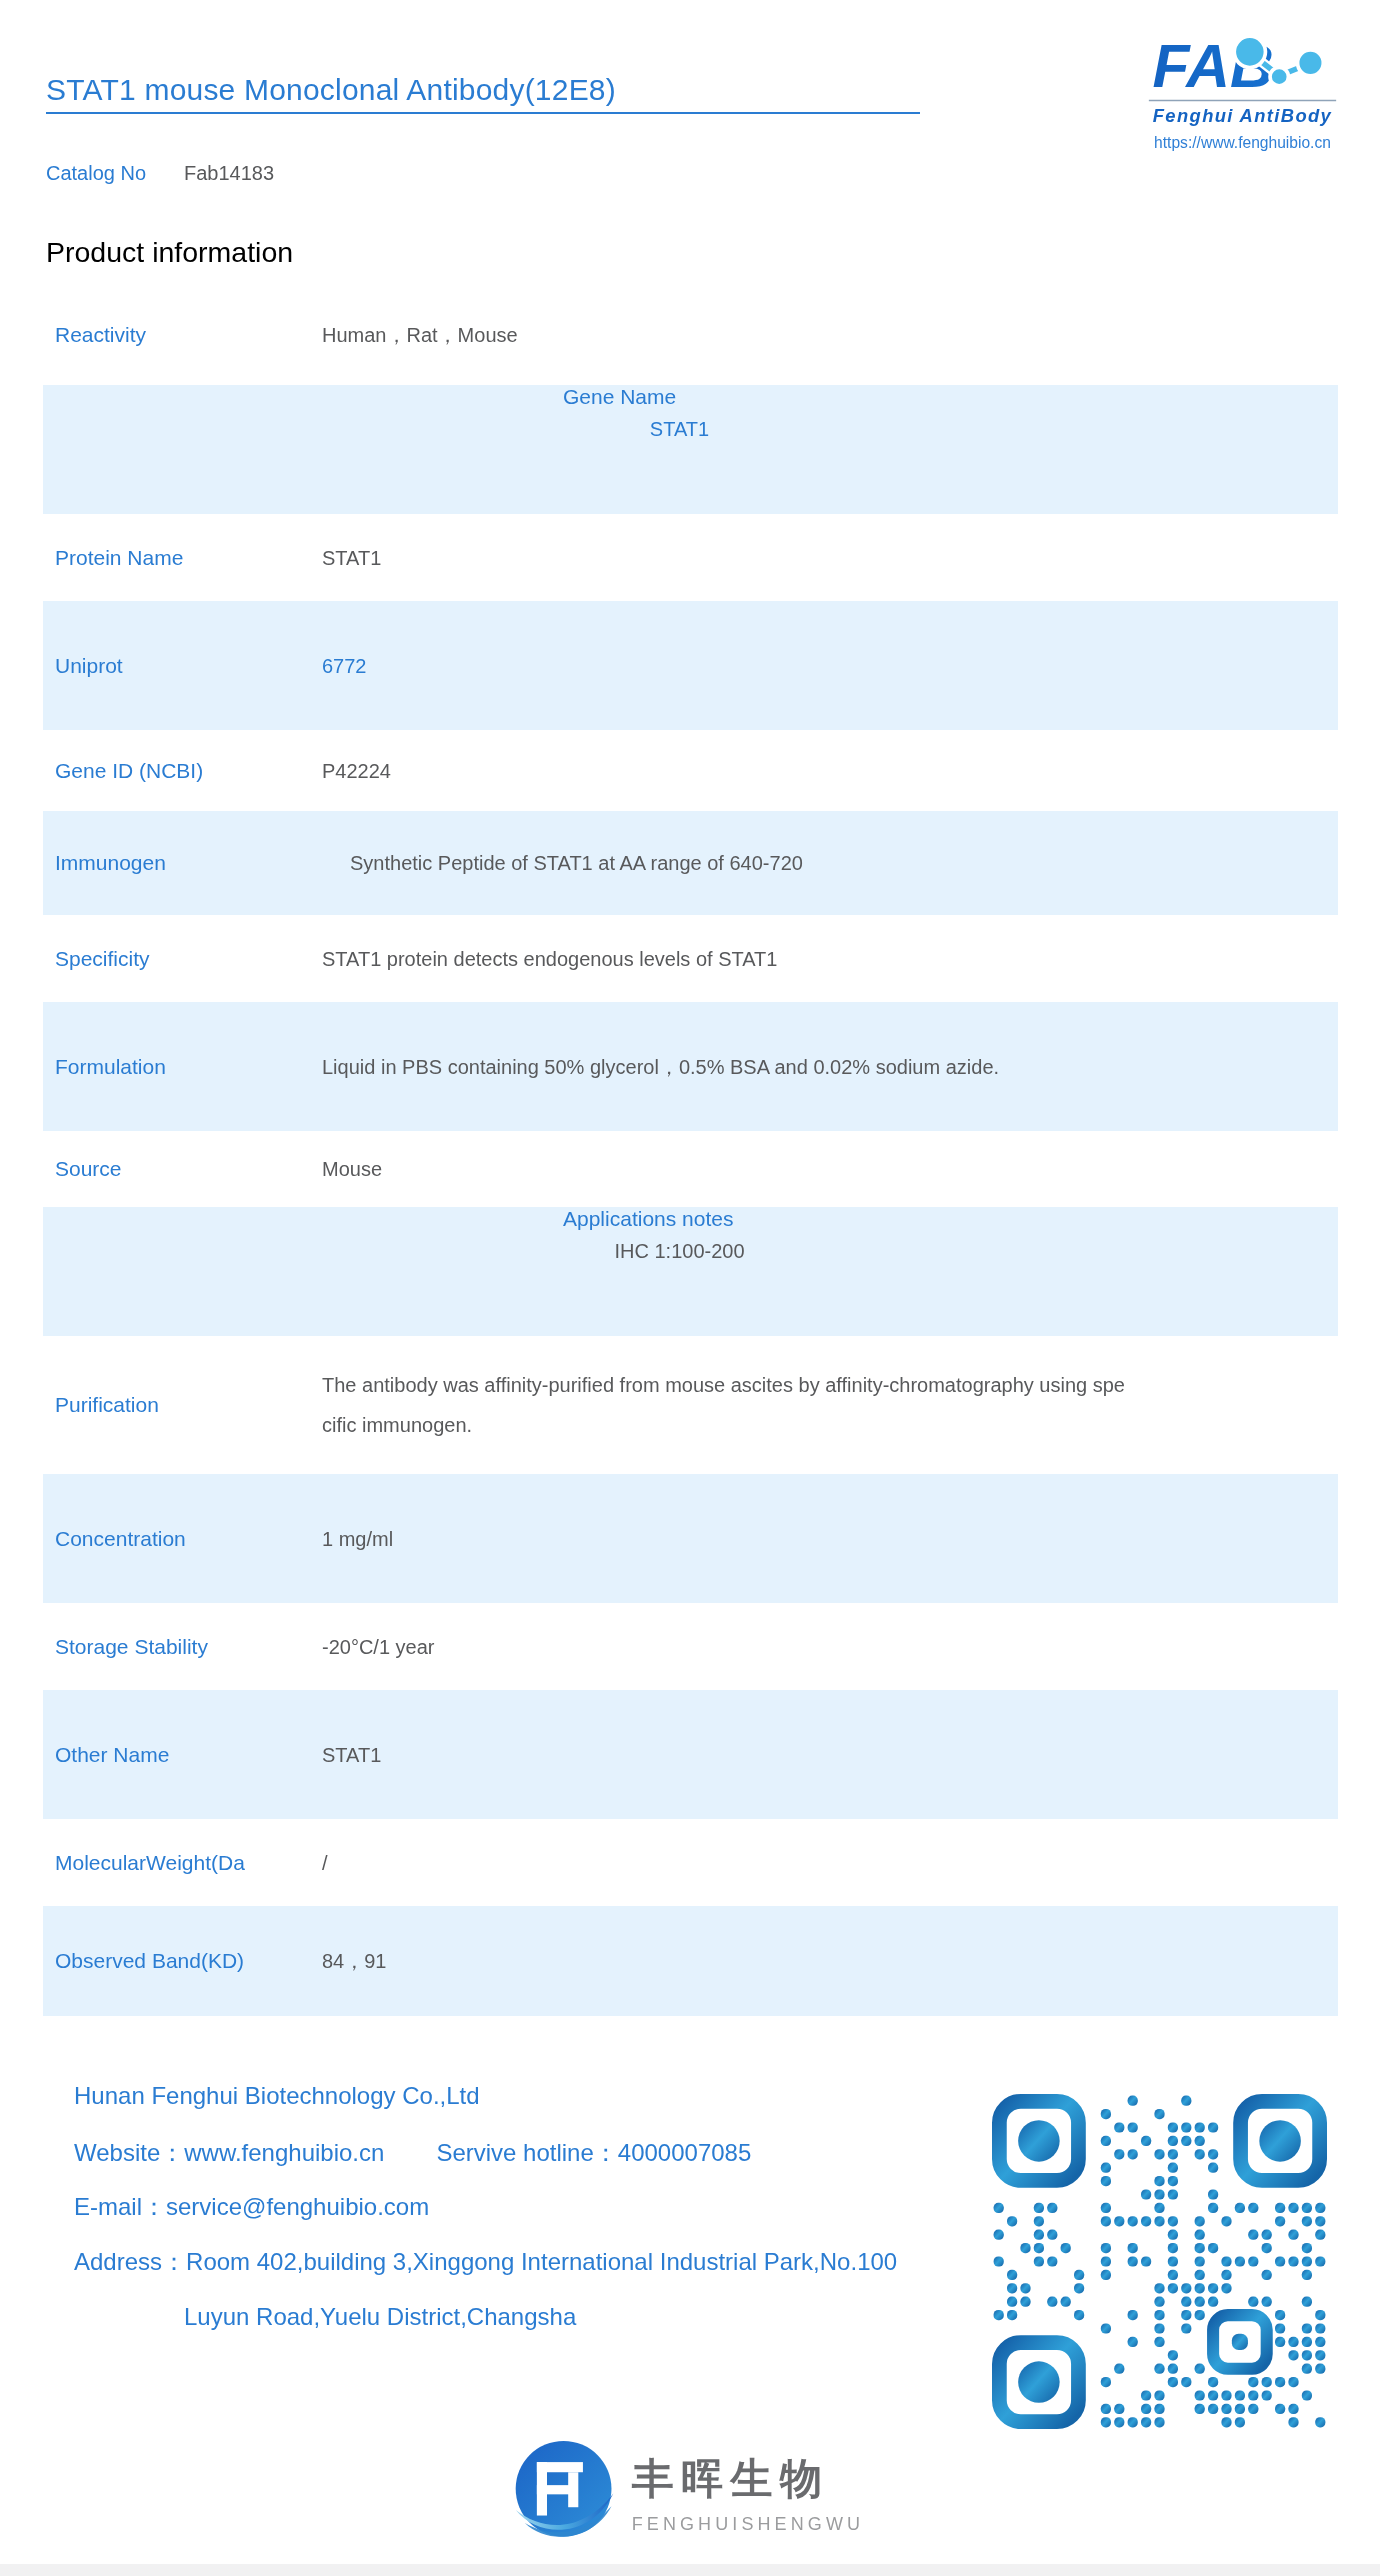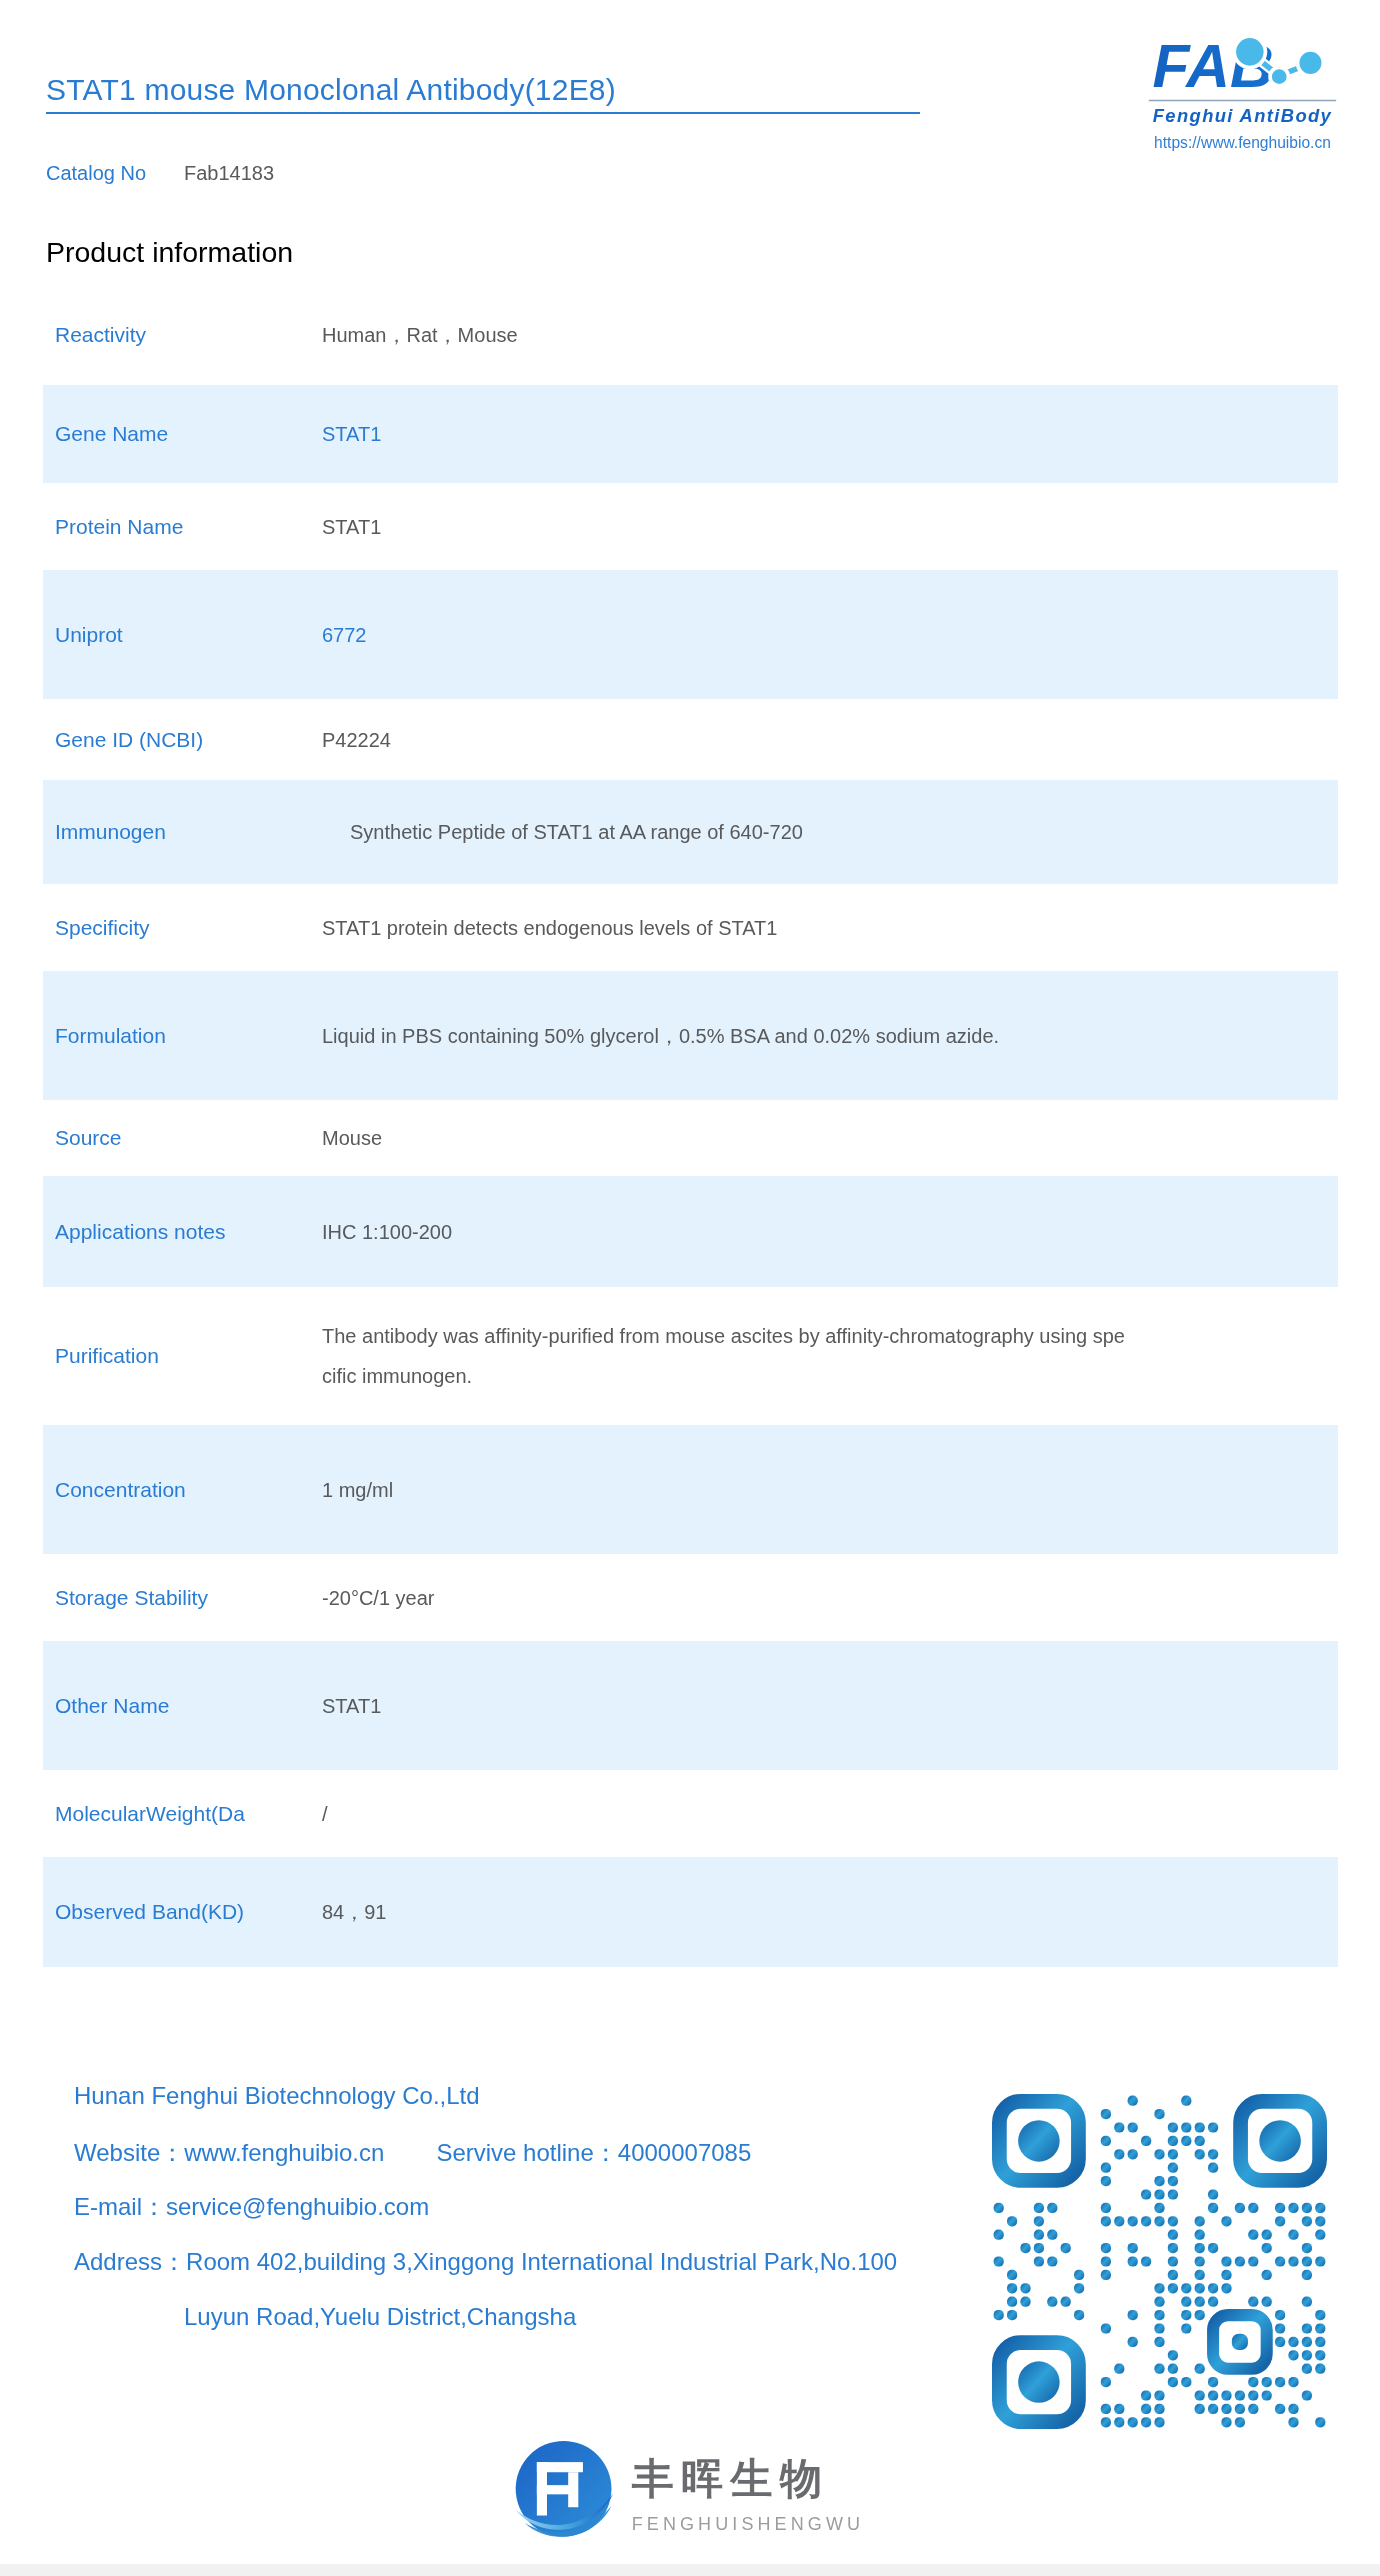--- a/index.html
+++ b/index.html
@@ -80,21 +80,21 @@
 
   <div class="section-title">Product information</div>
   <div class="section-underline"></div>
 
   <div class="info-table" id="info-table">
     <div class="row" style="height: 100px;">
       <div class="label">Reactivity</div>
       <div class="value">Human，Rat，Mouse</div>
     </div>
 
-    <div class="row hl" style="height: 98px;">
+    <div class="row hl" style="height: 129px; flex-direction: column;">
       <div class="label">Gene Name</div>
       <div class="value blue">STAT1</div>
     </div>
 
     <div class="row" style="height: 87px;">
       <div class="label">Protein Name</div>
       <div class="value">STAT1</div>
     </div>
 
     <div class="row hl" style="height: 129px;">
@@ -120,21 +120,21 @@
     <div class="row hl" style="height: 129px;">
       <div class="label">Formulation</div>
       <div class="value">Liquid in PBS containing 50% glycerol，0.5% BSA and 0.02% sodium azide.</div>
     </div>
 
     <div class="row" style="height: 76px;">
       <div class="label">Source</div>
       <div class="value">Mouse</div>
     </div>
 
-    <div class="row hl" style="height: 111px;">
+    <div class="row hl" style="height: 129px; flex-direction: column;">
       <div class="label">Applications notes</div>
       <div class="value">IHC 1:100-200</div>
     </div>
 
     <div class="row" style="height: 138px;">
       <div class="label">Purification</div>
       <div class="value">The antibody was affinity-purified from mouse ascites by affinity-chromatography using spe
 cific immunogen.</div>
     </div>
 

